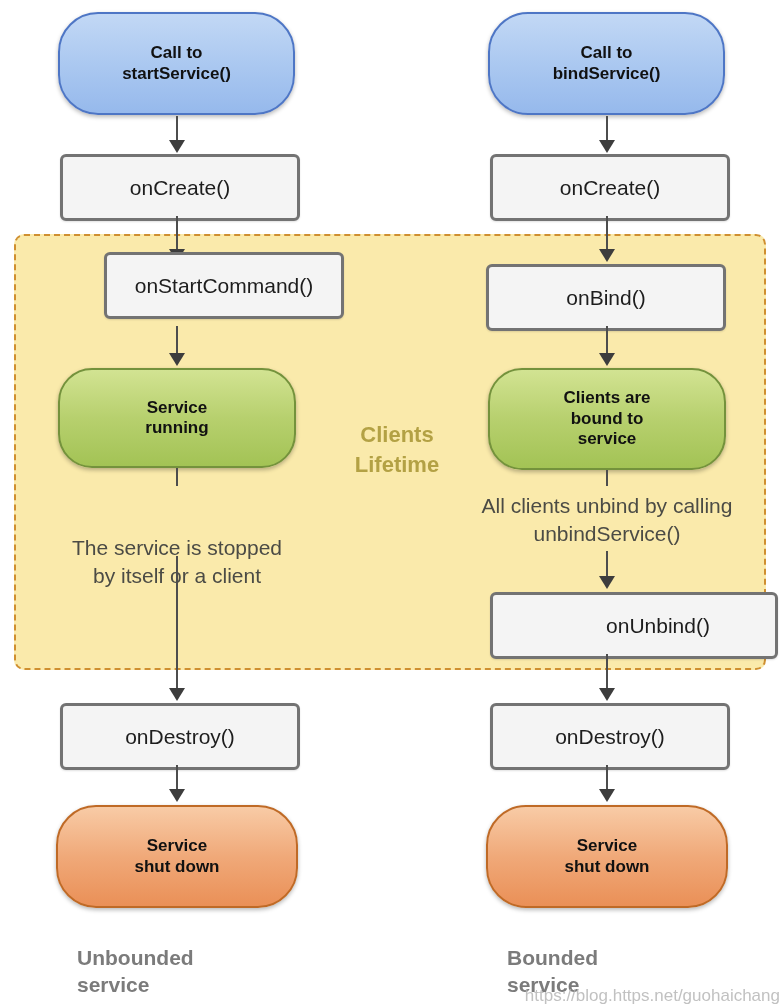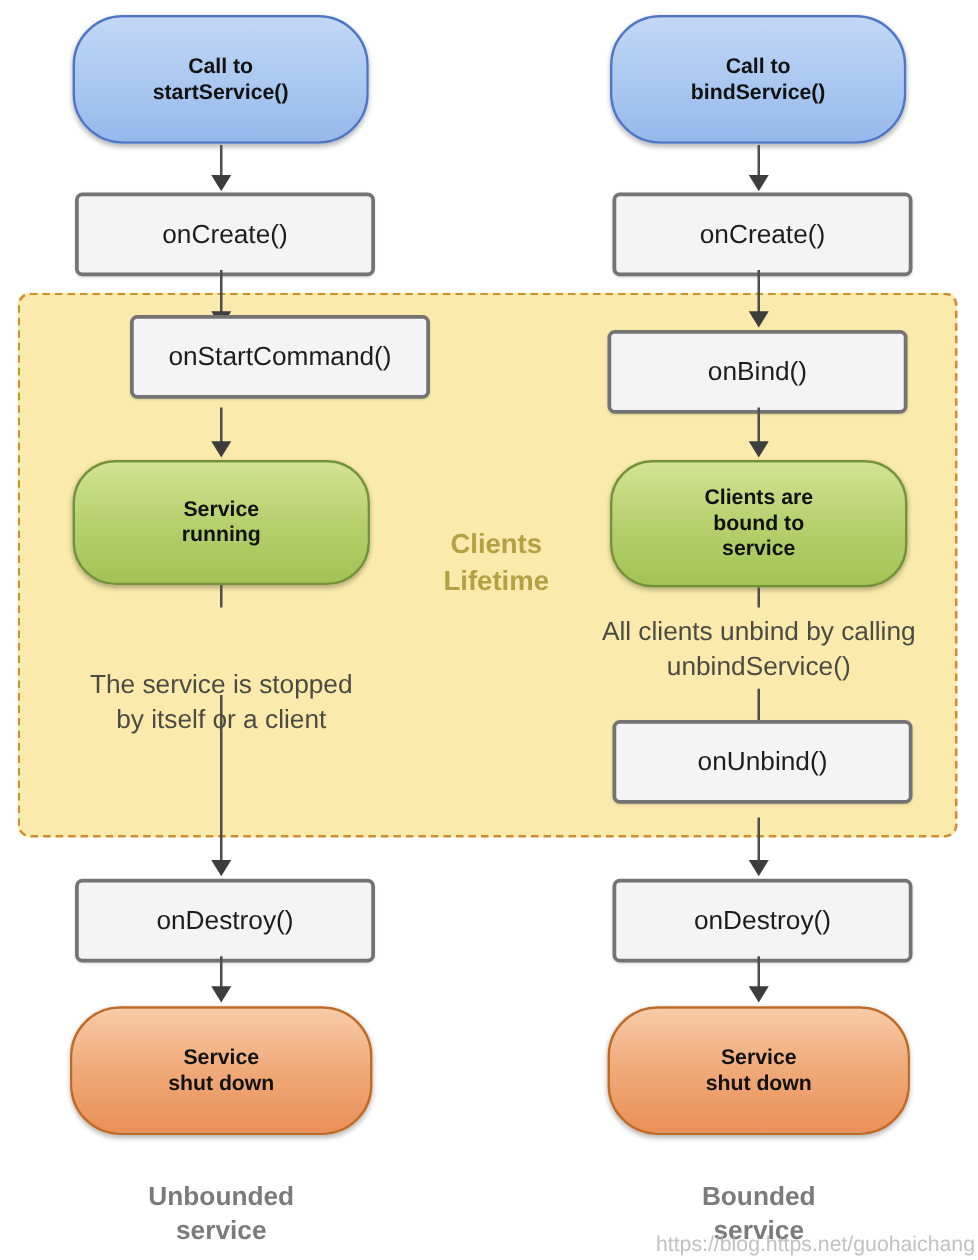--- a/index.html
+++ b/index.html
@@ -70,21 +70,20 @@
     border-top:13px solid #3d3d3d;
   }
   .stub{position:absolute;width:2px;background:#4d4d4d;}
 
   
   .note{
     text-align:center;
     font-size:21px;line-height:1.32;color:#4b4b45;
   }
   .caption{
-    text-align:center;
     font-size:21px;line-height:1.3;font-weight:bold;color:#7b7b7b;
   }
   .watermark{
     right:2px;bottom:2px;
     font-size:17px;color:rgba(178,178,178,0.8);
     z-index:5;
   }
 </style>
 </head>
 <body>
@@ -172,21 +171,21 @@
   <div class="stub" style="left:606px;top:470px;height:16px;"></div>
 
   <div class="abs note ml" style="left:447px;top:492px;width:320px;">All clients unbind by calling
 unbindService()</div>
 
   <div class="arrow" style="left:599px;top:551px;height:38px;">
     <div class="shaft"></div>
       <div class="head"></div>
   </div>
 
-  <div class="abs cbox" style="left:490px;top:576px;">onUnbind()</div>
+  <div class="abs cbox" style="left:490px;top:592px;padding-left:48px;">onUnbind()</div>
 
   <div class="arrow" style="left:599px;top:654px;height:47px;">
     <div class="shaft"></div>
       <div class="head"></div>
   </div>
 
   <div class="abs cbox" style="left:490px;top:703px;">onDestroy()</div>
 
   <div class="arrow" style="left:599px;top:765px;height:37px;">
     <div class="shaft"></div>

